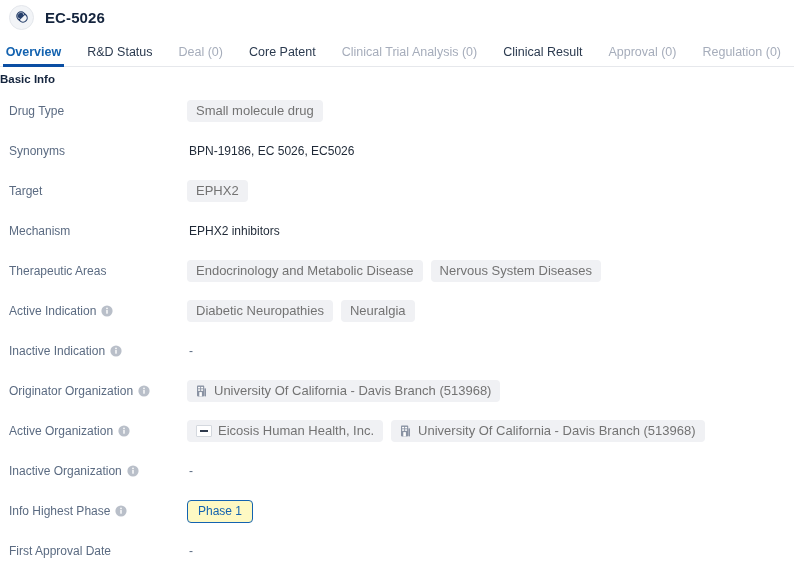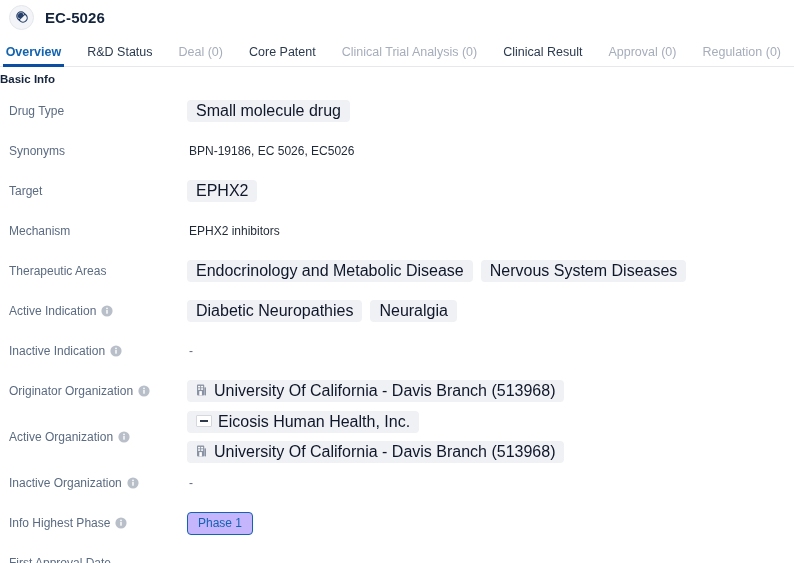--- a/index.html
+++ b/index.html
@@ -125,27 +125,27 @@
     align-items: center;
     flex-wrap: wrap;
     gap: 8px;
     font-size: 12px;
     color: #1f2937;
   }
   .row-value.plain { padding-left: 2px; }
 
   .tag {
     display: inline-flex;
-    align-items: flex-start;
+    align-items: center;
     gap: 6px;
     background: #f0f1f4;
     border-radius: 4px;
     padding: 4px 9px;
-    font-size: 16px;
-    color: #0f172a;
+    font-size: 13px;
+    color: #737373;
     white-space: nowrap;
     line-height: 14px;
     cursor: pointer;
   }
   .tag .org-icon { flex: 0 0 12px; display: inline-flex; }
   .tag .logo-box {
     flex: 0 0 14px;
     height: 10px;
     background: #ffffff;
     border: 1px solid #d4d8de;
@@ -168,21 +168,21 @@
   }
 
   .phase-chip {
     display: inline-block;
     border: 1px solid #1463b0;
     color: #1463b0;
     border-radius: 4px;
     padding: 3px 10px;
     font-size: 12px;
     line-height: 15px;
-    background: #c4b5fd;
+    background: #fef9c3;
     cursor: pointer;
   }
 
   .value-text { padding-left: 0; }
 </style>
 </head>
 <body>
 
 <div class="header">
   <div class="drug-avatar">

